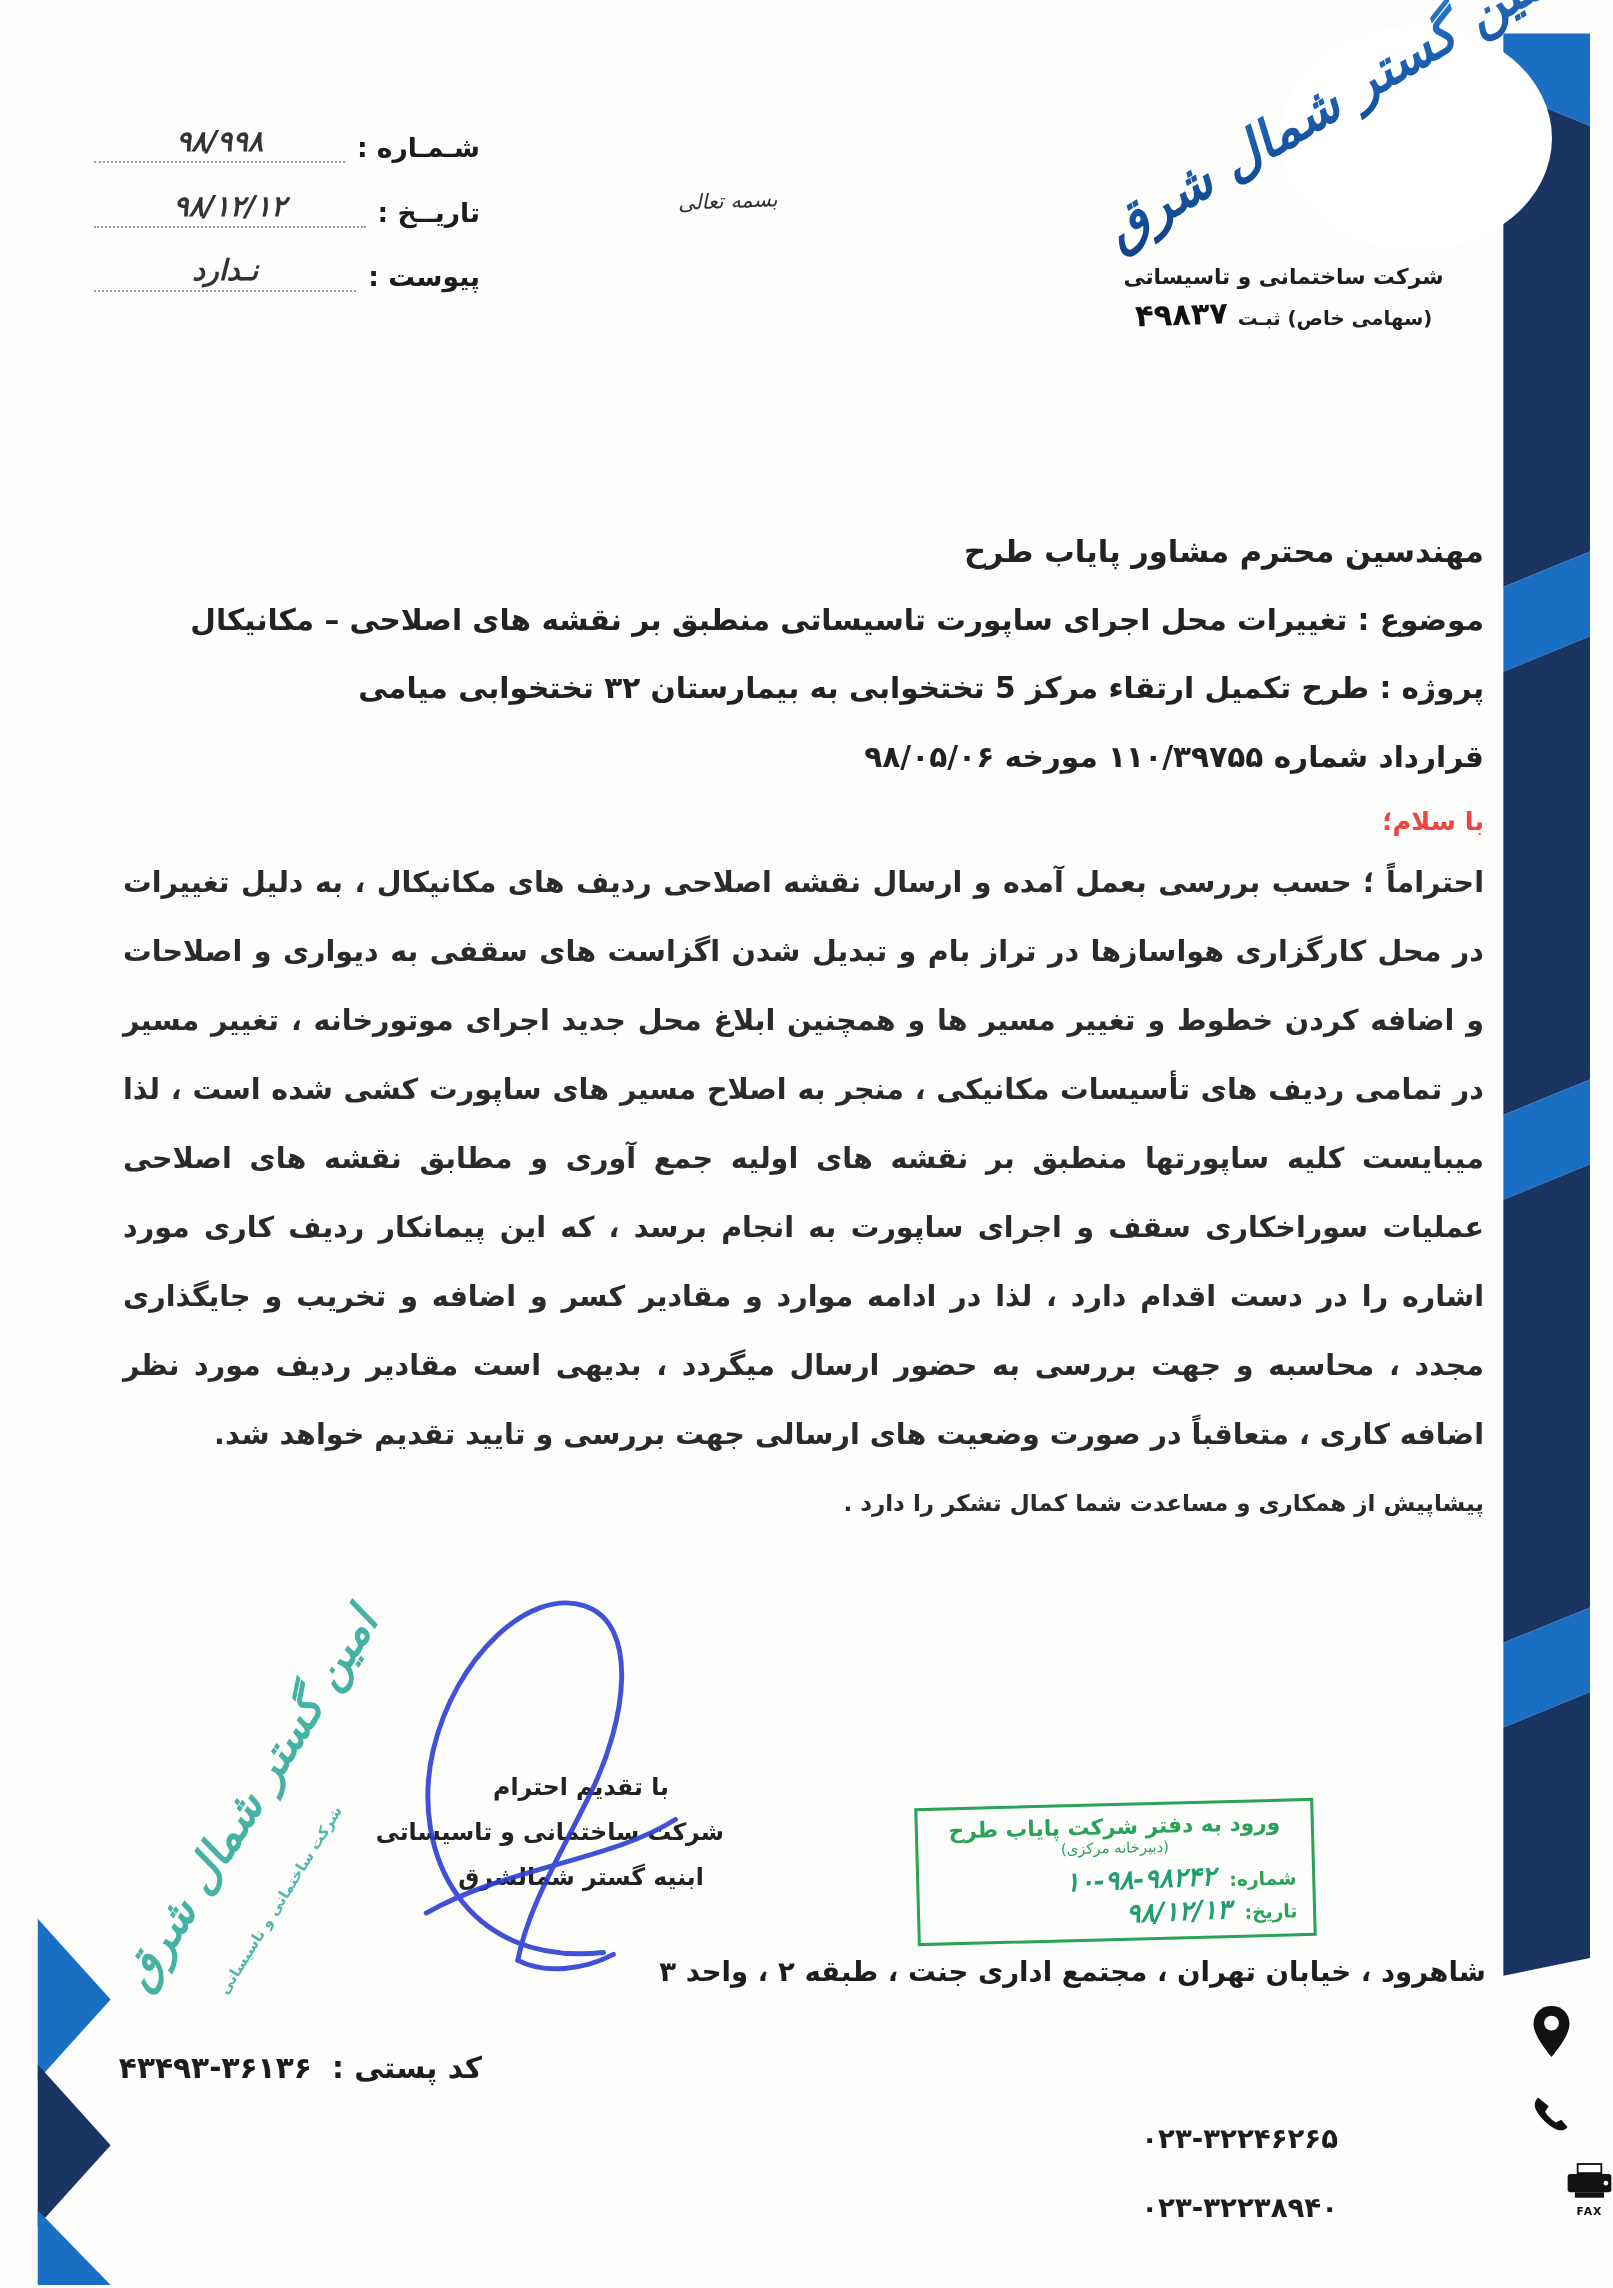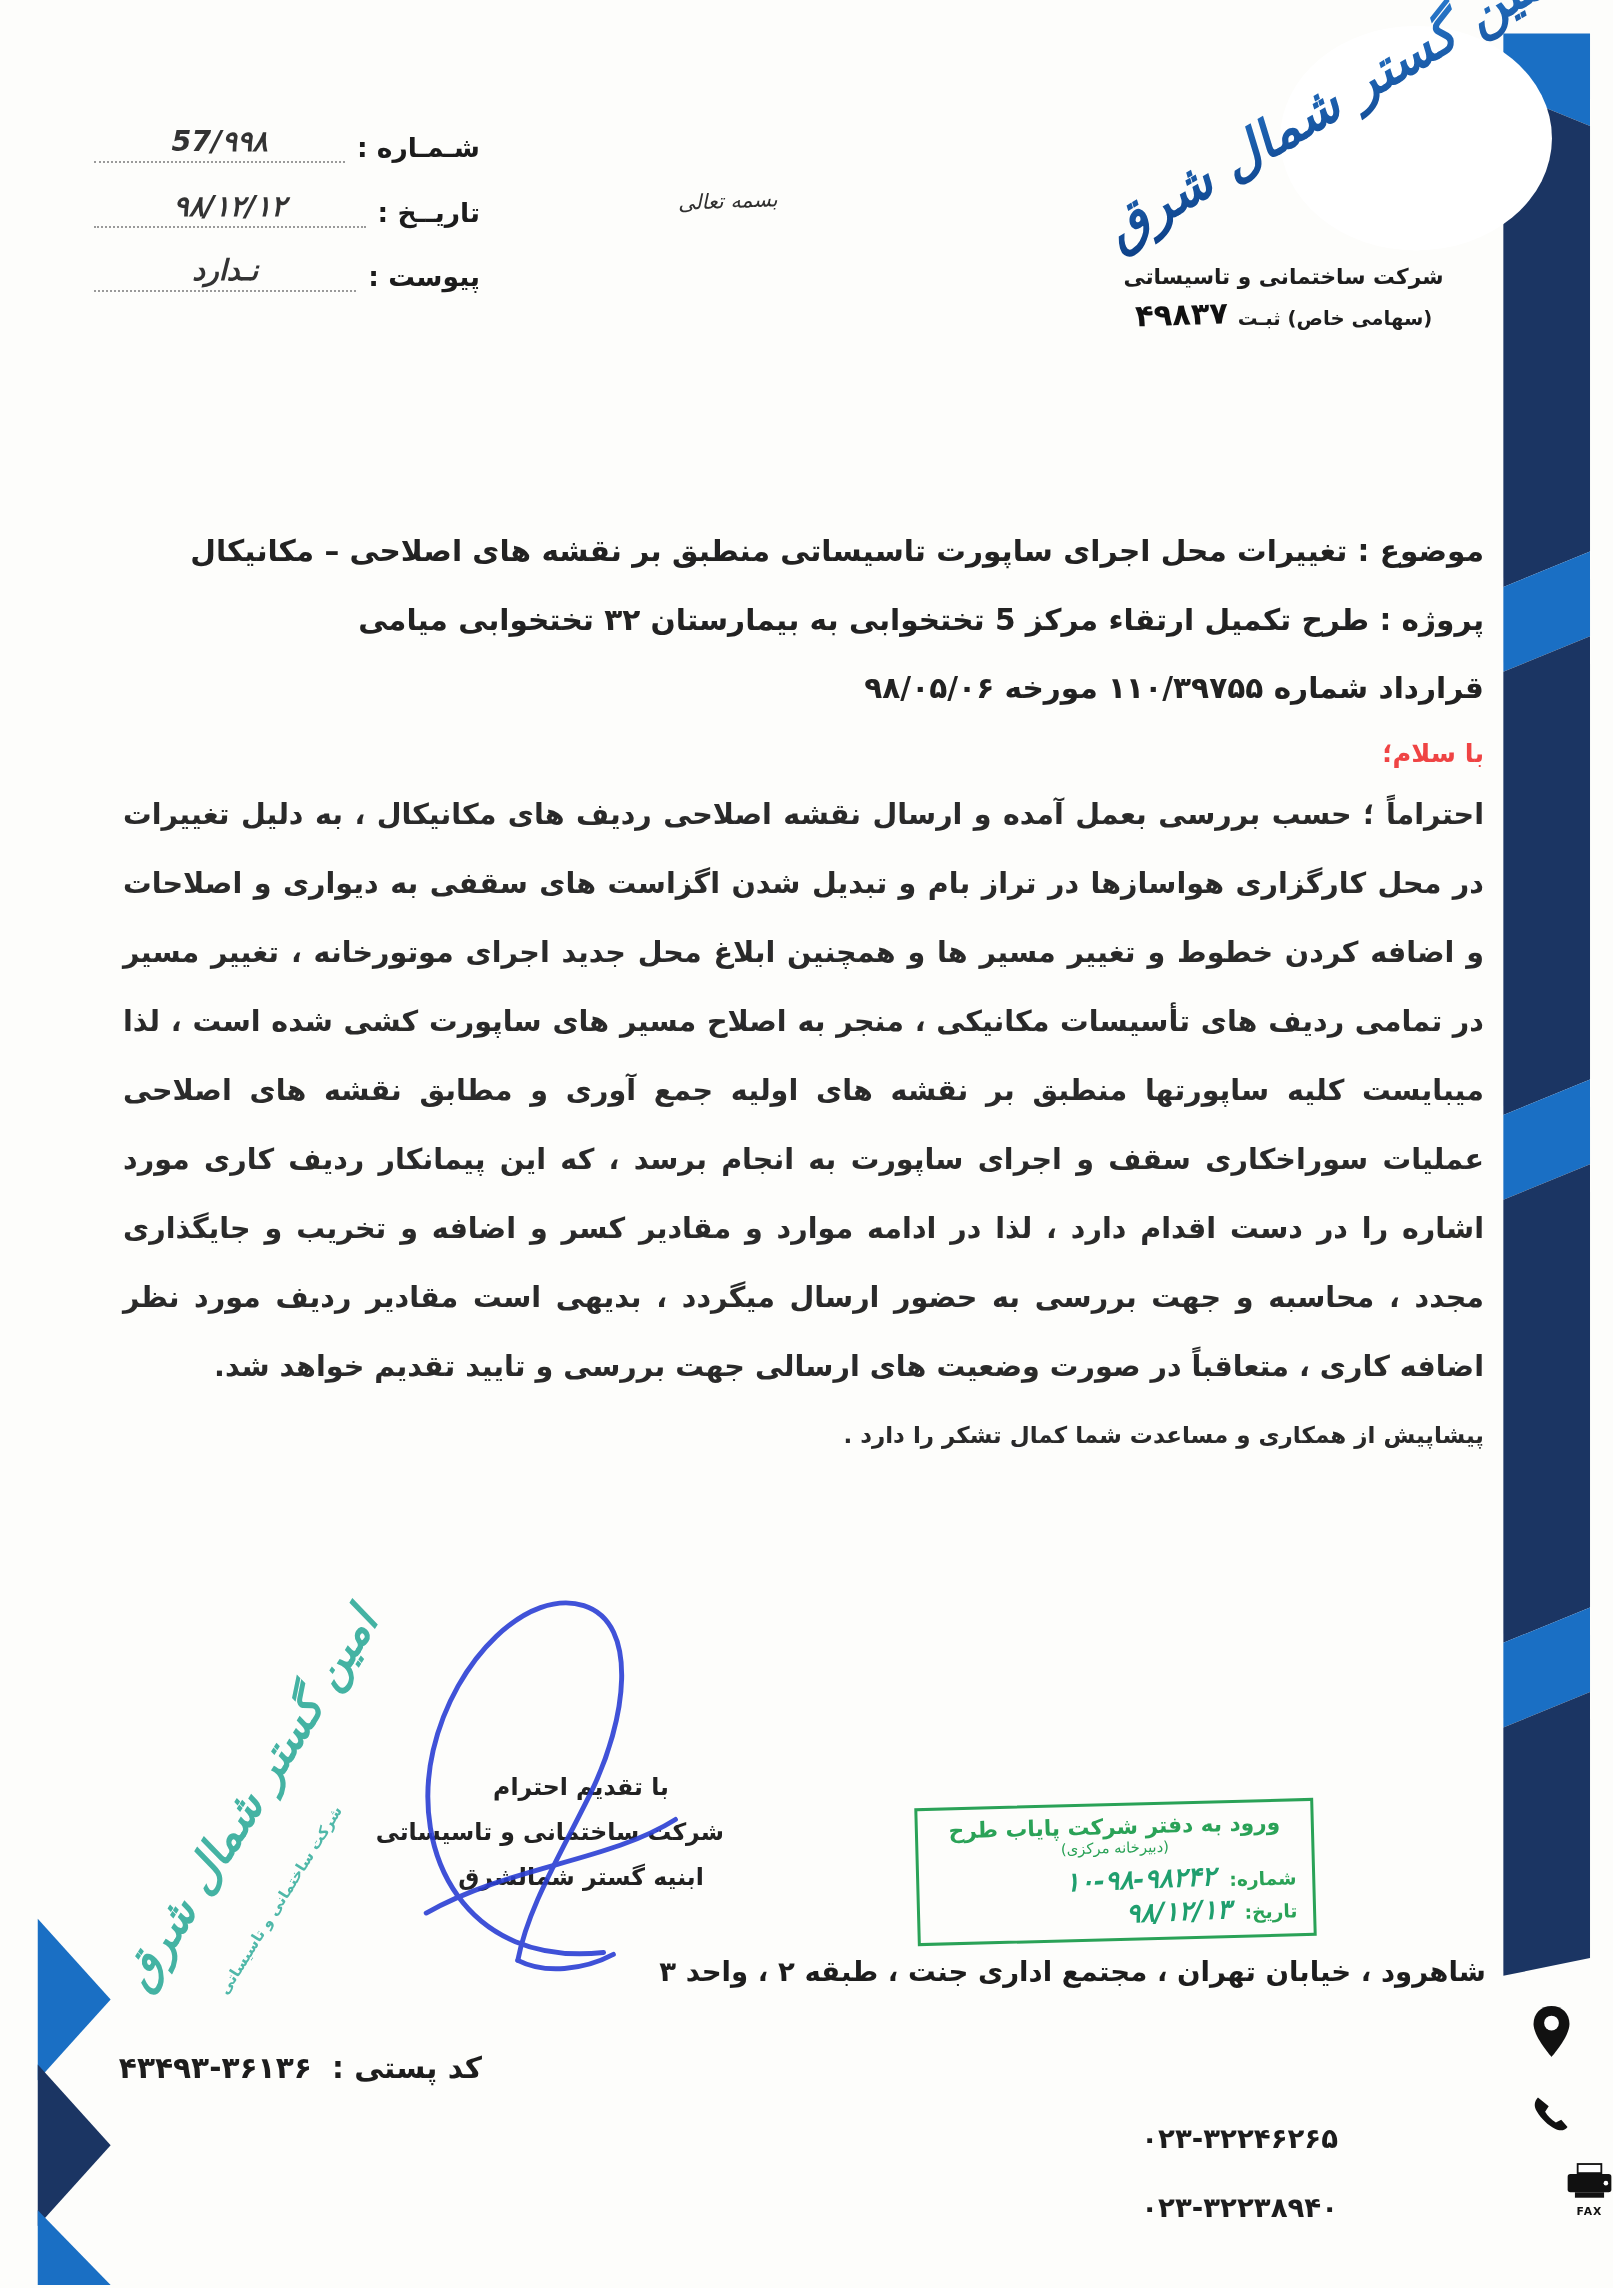--- a/index.html
+++ b/index.html
@@ -94,21 +94,21 @@
     <polygon class="band-blue" points="38,1948 112,2030 38,2112"></polygon>
     <polygon class="band-navy" points="38,2096 112,2178 38,2260"></polygon>
     <polygon class="band-blue" points="38,2244 112,2320 38,2320"></polygon>
   </svg>
 
   <div class="content-layer">
 
     <div class="ref-block">
       <div class="ref-row">
         <span class="ref-label">شـمـاره :</span>
-        <span class="ref-value">57/۹۹۸</span>
+        <span class="ref-value">۹۸/۹۹۸</span>
       </div>
       <div class="ref-row">
         <span class="ref-label">تاریــخ :</span>
         <span class="ref-value">۹۸/۱۲/۱۲</span>
       </div>
       <div class="ref-row">
         <span class="ref-label">پیوست :</span>
         <span class="ref-value">نـدارد</span>
       </div>
     </div>
@@ -128,20 +128,21 @@
 
     <div class="company-lines">
       <div class="company-type">شرکت ساختمانی و تاسیساتی</div>
       <div class="company-reg">
         <span class="reg-label">(سهامی خاص)  ثبـت</span>
         <span class="reg-number">۴۹۸۳۷</span>
       </div>
     </div>
 
     <div class="letter">
+      <div class="l-head l-recipient">مهندسین محترم مشاور پایاب طرح</div>
       <div class="l-head">موضوع : تغییرات محل اجرای ساپورت تاسیساتی  منطبق بر نقشه های اصلاحی – مکانیکال</div>
       <div class="l-head">پروژه : طرح تکمیل ارتقاء مرکز 5 تختخوابی به بیمارستان ۳۲ تختخوابی میامی</div>
       <div class="l-head">قرارداد شماره ۱۱۰/۳۹۷۵۵ مورخه ۹۸/۰۵/۰۶</div>
       <div class="l-salutation">با سلام؛</div>
       <p class="l-body">احتراماً ؛ حسب بررسی بعمل آمده و ارسال نقشه اصلاحی ردیف های مکانیکال ، به دلیل تغییرات در محل کارگزاری هواسازها در تراز بام و تبدیل شدن اگزاست های سقفی به دیواری و اصلاحات و اضافه کردن خطوط و تغییر مسیر ها و همچنین ابلاغ محل جدید اجرای موتورخانه ، تغییر مسیر در تمامی ردیف های تأسیسات مکانیکی ، منجر به اصلاح مسیر های ساپورت کشی شده است ، لذا میبایست کلیه ساپورتها منطبق بر نقشه های اولیه جمع آوری و مطابق نقشه های اصلاحی عملیات سوراخکاری سقف و اجرای ساپورت به انجام برسد ، که این پیمانکار ردیف کاری مورد اشاره را در دست اقدام دارد ، لذا در ادامه موارد و مقادیر کسر و اضافه و تخریب و جایگذاری مجدد ، محاسبه و جهت بررسی به حضور ارسال میگردد ، بدیهی است مقادیر ردیف مورد نظر اضافه کاری ، متعاقباً در صورت وضعیت های ارسالی جهت بررسی و تایید تقدیم خواهد شد.</p>
       <div class="l-closing">پیشاپیش از همکاری و مساعدت  شما کمال تشکر را دارد .</div>
     </div>
 
     <svg class="sig-ink" viewBox="0 0 340 470">
       <g fill="none" stroke="var(--ink-blue)" stroke-width="5" stroke-linecap="round" opacity="0.9">

